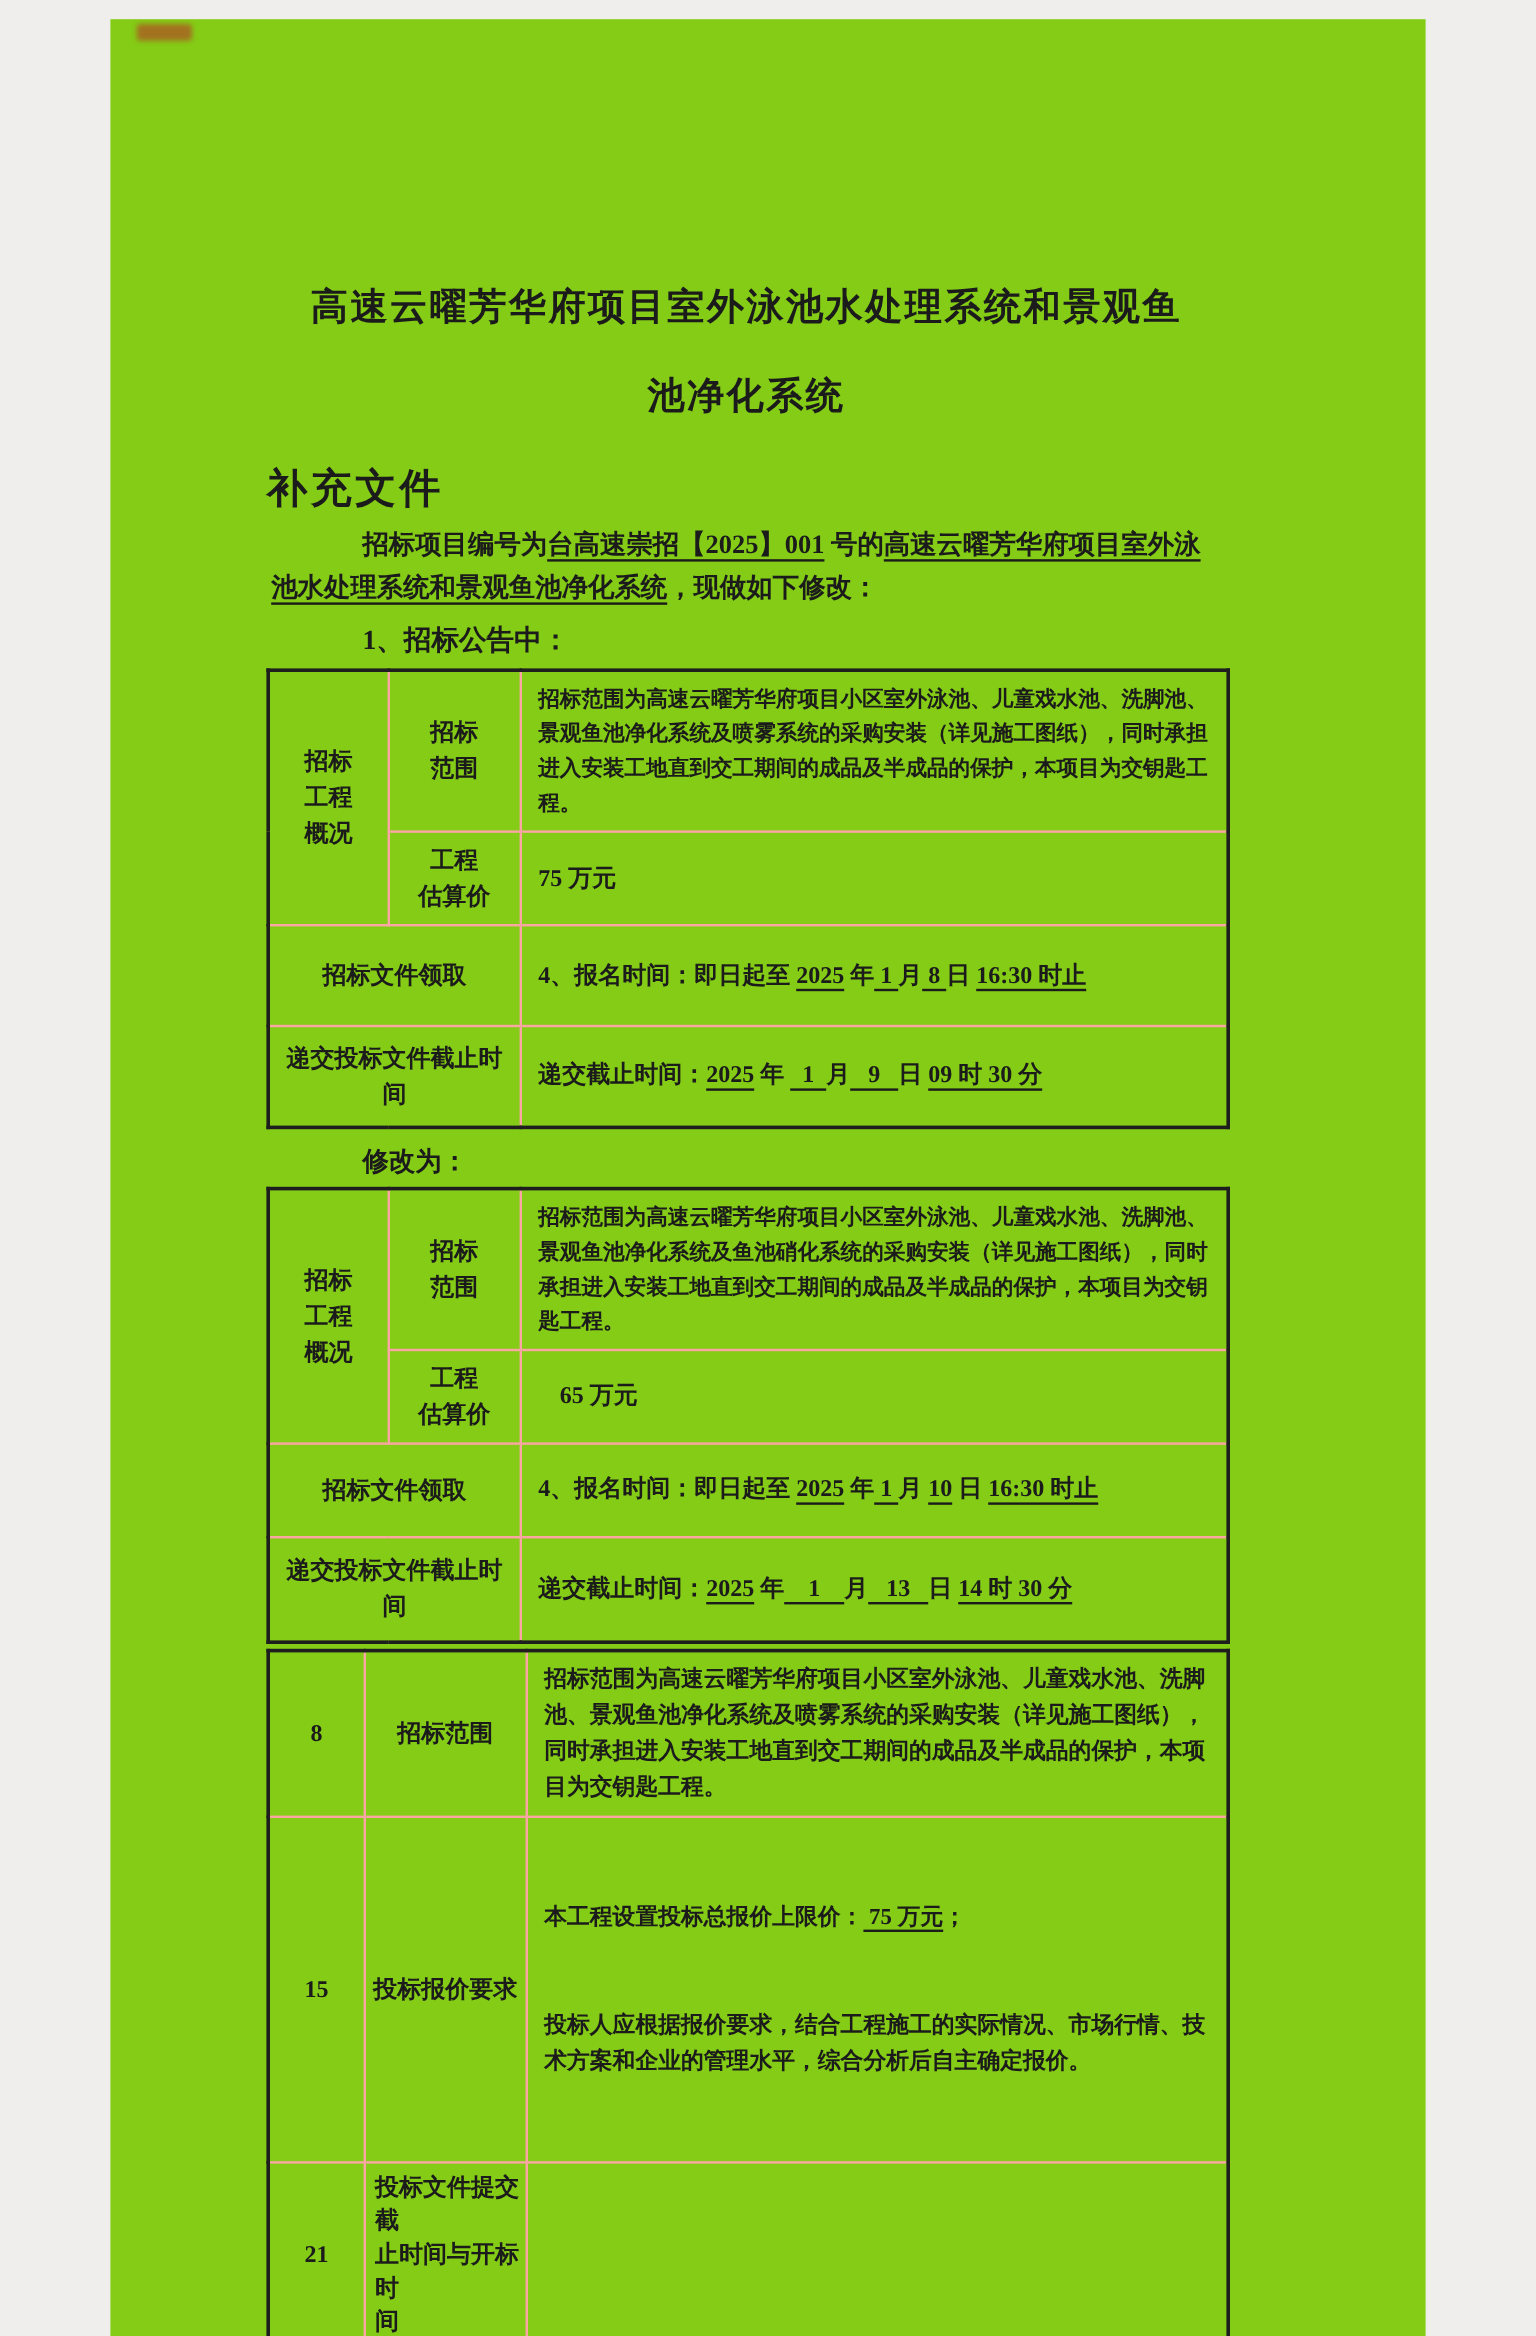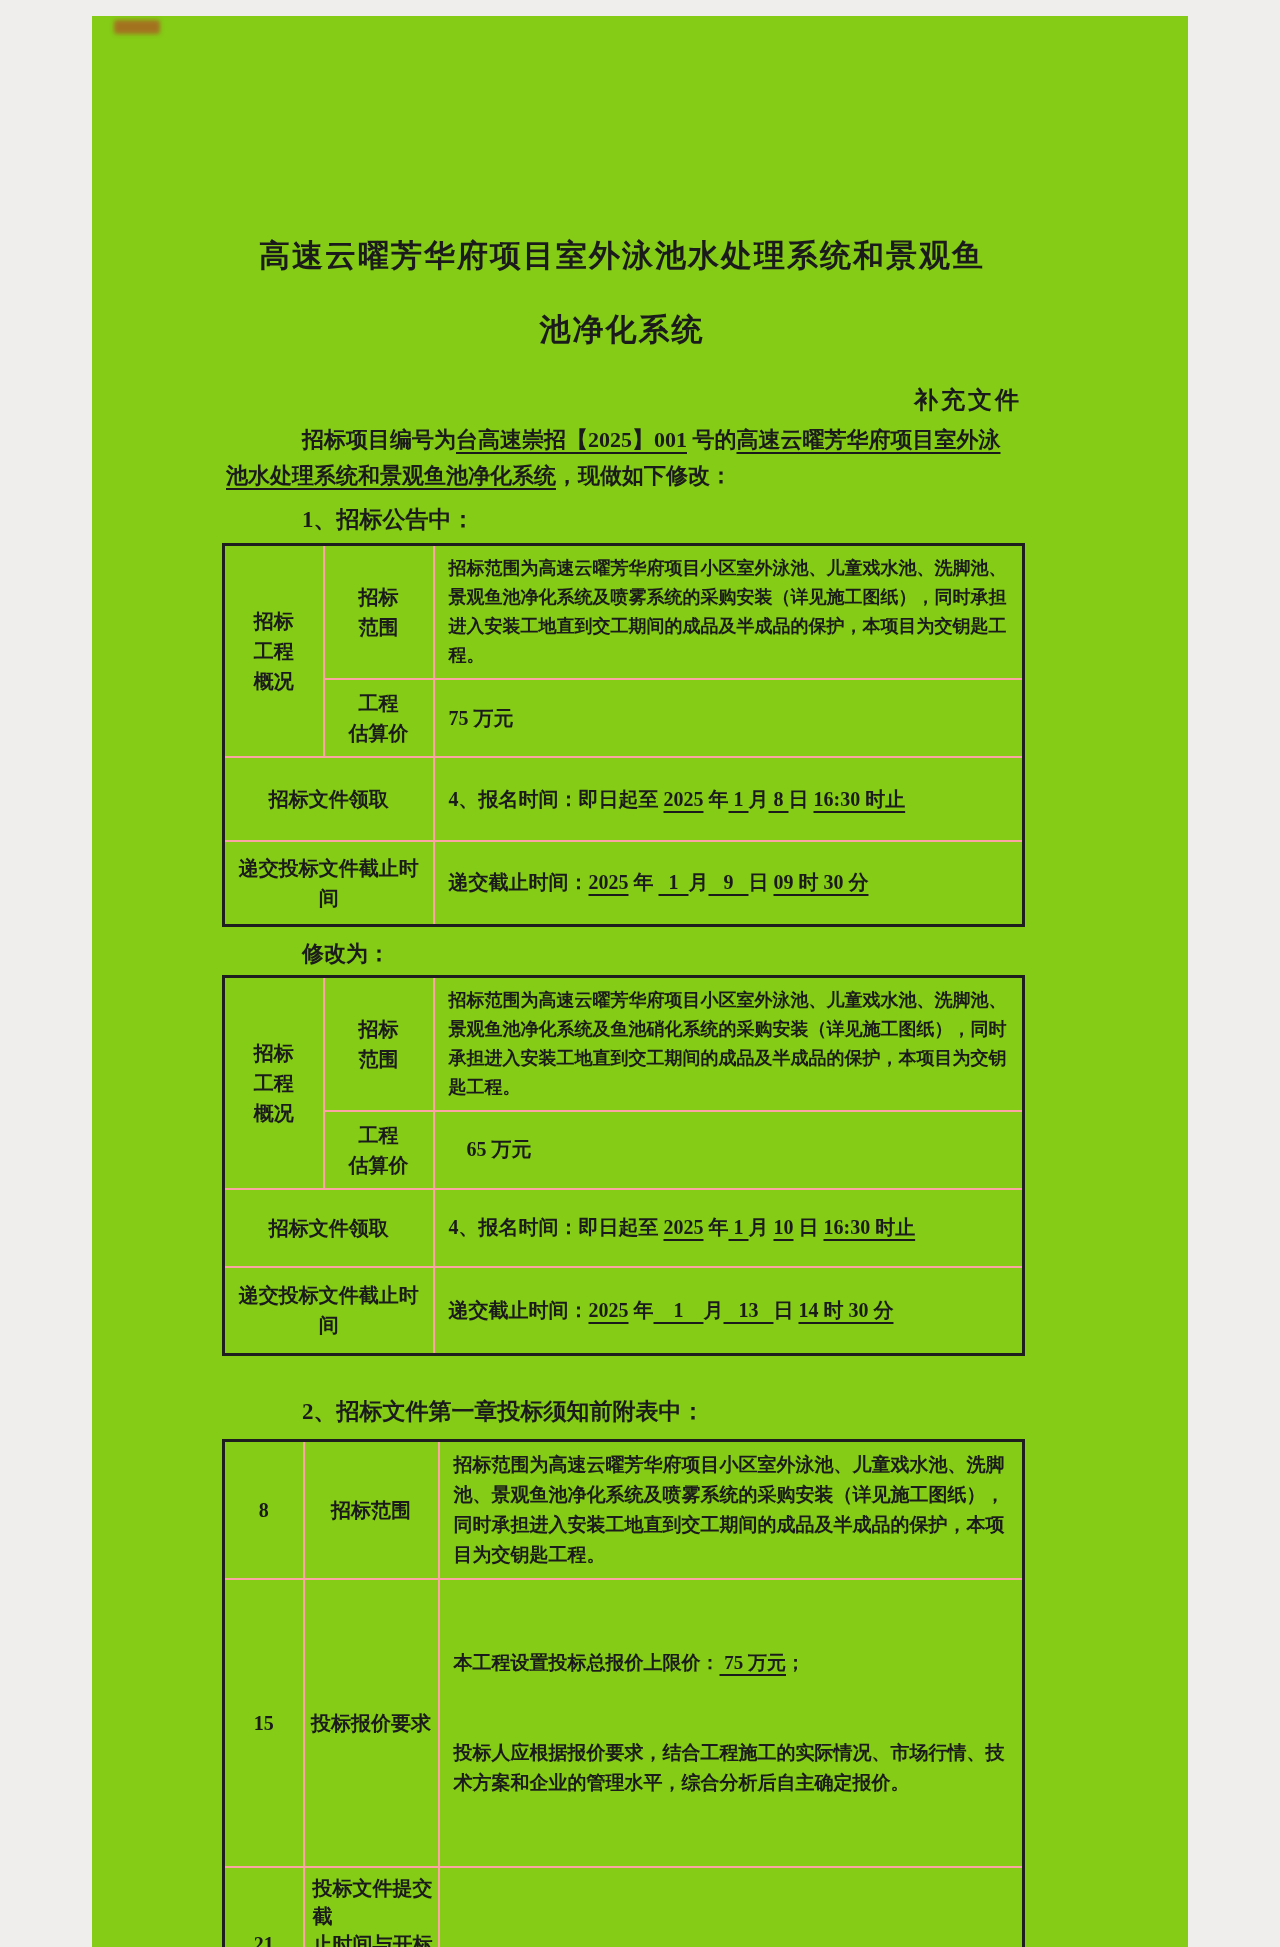--- a/index.html
+++ b/index.html
@@ -31,22 +31,22 @@
     padding-top:218px;
     text-align:center;
     font-size:31px;
     font-weight:700;
     letter-spacing:2px;
     line-height:44px;
   }
   .doc-title .line2{margin-top:30px;}
   .doc-subtitle{
     margin-top:32px;
-    text-align:right;
-    font-size:24px;
+    text-align:left;
+    font-size:34px;
     font-weight:700;
     letter-spacing:3px;
   }
   .salutation{
     margin:42px 0 0 42px;
     font-size:22px;
     font-weight:700;
   }
   .intro{
     margin:6px 0 0 4px;
@@ -188,21 +188,20 @@
           <td class="val date"><span>4、报名时间：即日起至 </span><span class="u">2025</span><span> 年</span><span class="u"> 1 </span><span>月 </span><span class="u">10</span><span> 日 </span><span class="u">16:30 时止</span></td>
         </tr>
         <tr>
           <td class="lab h88" colspan="2">递交投标文件截止时
 间</td>
           <td class="val date"><span>递交截止时间：</span><span class="u">2025</span><span> 年</span><span class="u">    1    </span><span>月</span><span class="u">   13   </span><span>日 </span><span class="u">14 时 30 分</span></td>
         </tr>
       </tbody>
     </table>
 
-    <p class="sec-heading two">2、招标文件第一章投标须知前附表中：</p>
 
     <table class="t grid2">
       <colgroup>
           <col style="width:80px">
           <col style="width:135px">
           <col style="width:585px">
         </colgroup>
       <tbody>
         <tr>
           <td class="num h138">8</td>

